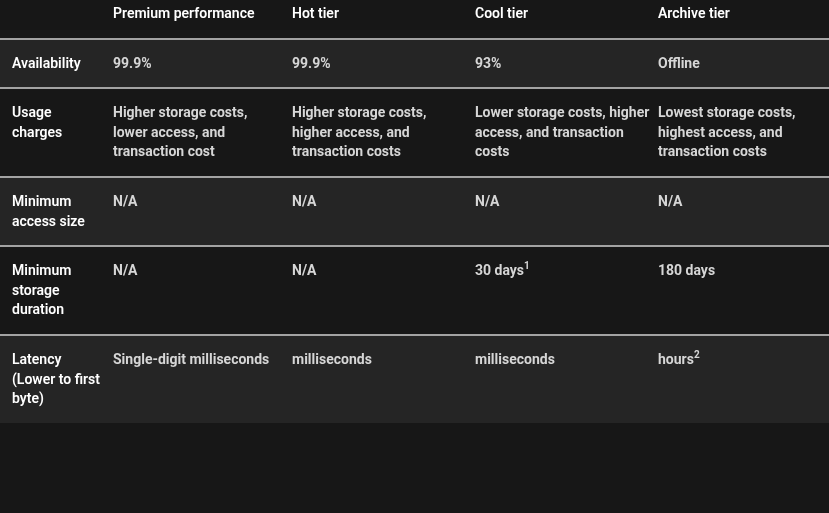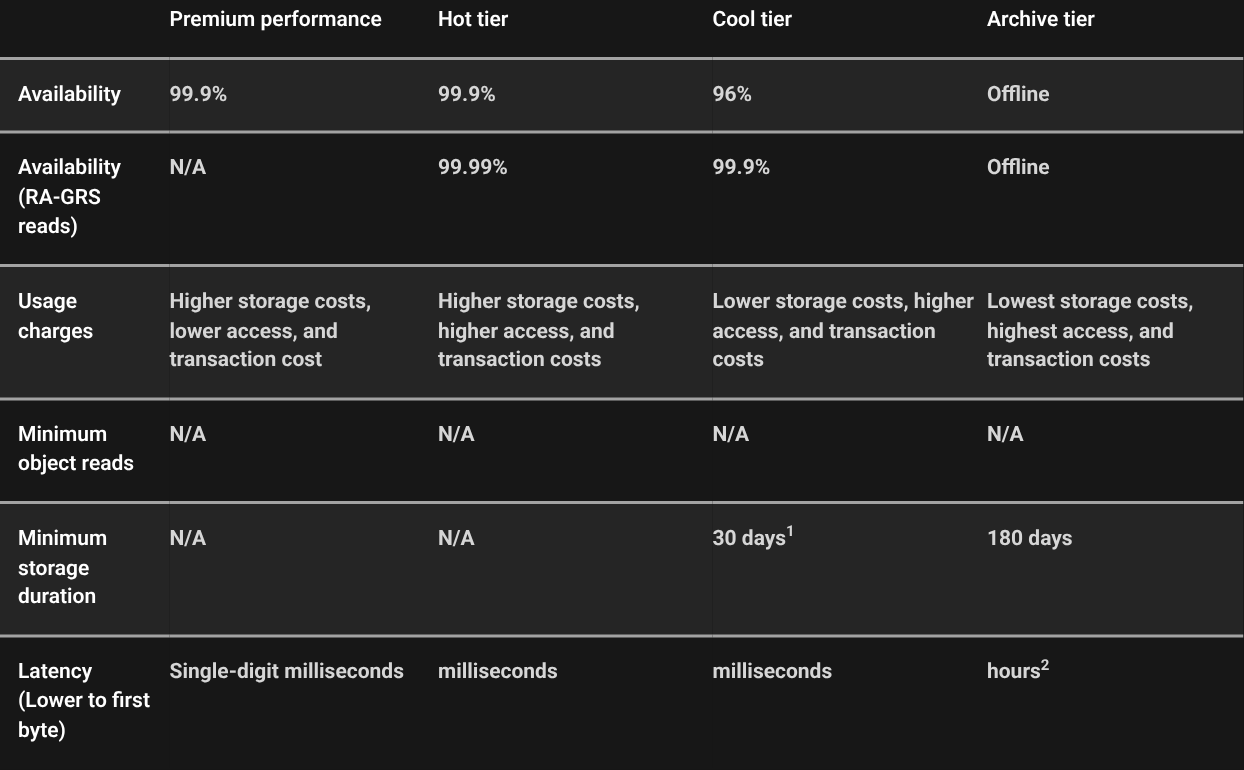--- a/index.html
+++ b/index.html
@@ -70,39 +70,32 @@
       <th>Hot tier</th>
       <th>Cool tier</th>
       <th>Archive tier</th>
     </tr>
   </thead>
   <tbody>
     <tr>
       <th class="col-label">Availability</th>
       <td>99.9%</td>
       <td>99.9%</td>
-      <td>96%</td>
-      <td>Offline</td>
-    </tr>
-    <tr>
-      <th class="col-label">Availability (RA-GRS reads)</th>
-      <td>N/A</td>
-      <td>99.99%</td>
-      <td>99.9%</td>
+      <td>93%</td>
       <td>Offline</td>
     </tr>
     <tr>
       <th class="col-label">Usage charges</th>
       <td>Higher storage costs, lower access, and transaction cost</td>
       <td>Higher storage costs, higher access, and transaction costs</td>
       <td>Lower storage costs, higher access, and transaction costs</td>
       <td>Lowest storage costs, highest access, and transaction costs</td>
     </tr>
     <tr>
-      <th class="col-label">Minimum object reads</th>
+      <th class="col-label">Minimum access size</th>
       <td>N/A</td>
       <td>N/A</td>
       <td>N/A</td>
       <td>N/A</td>
     </tr>
     <tr>
       <th class="col-label">Minimum storage duration</th>
       <td>N/A</td>
       <td>N/A</td>
       <td><span>30 days</span><sup>1</sup></td>

